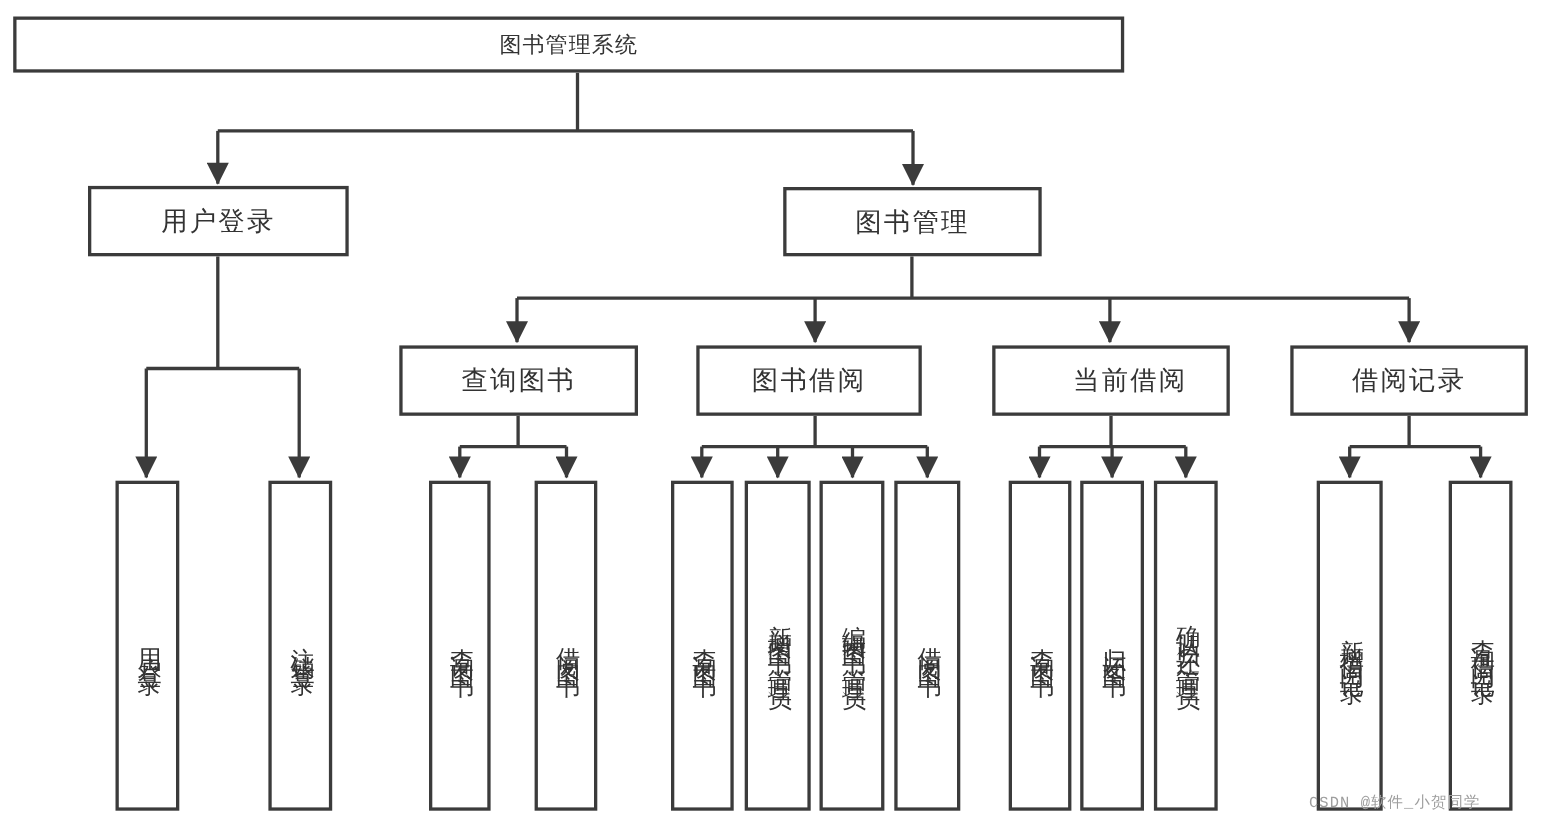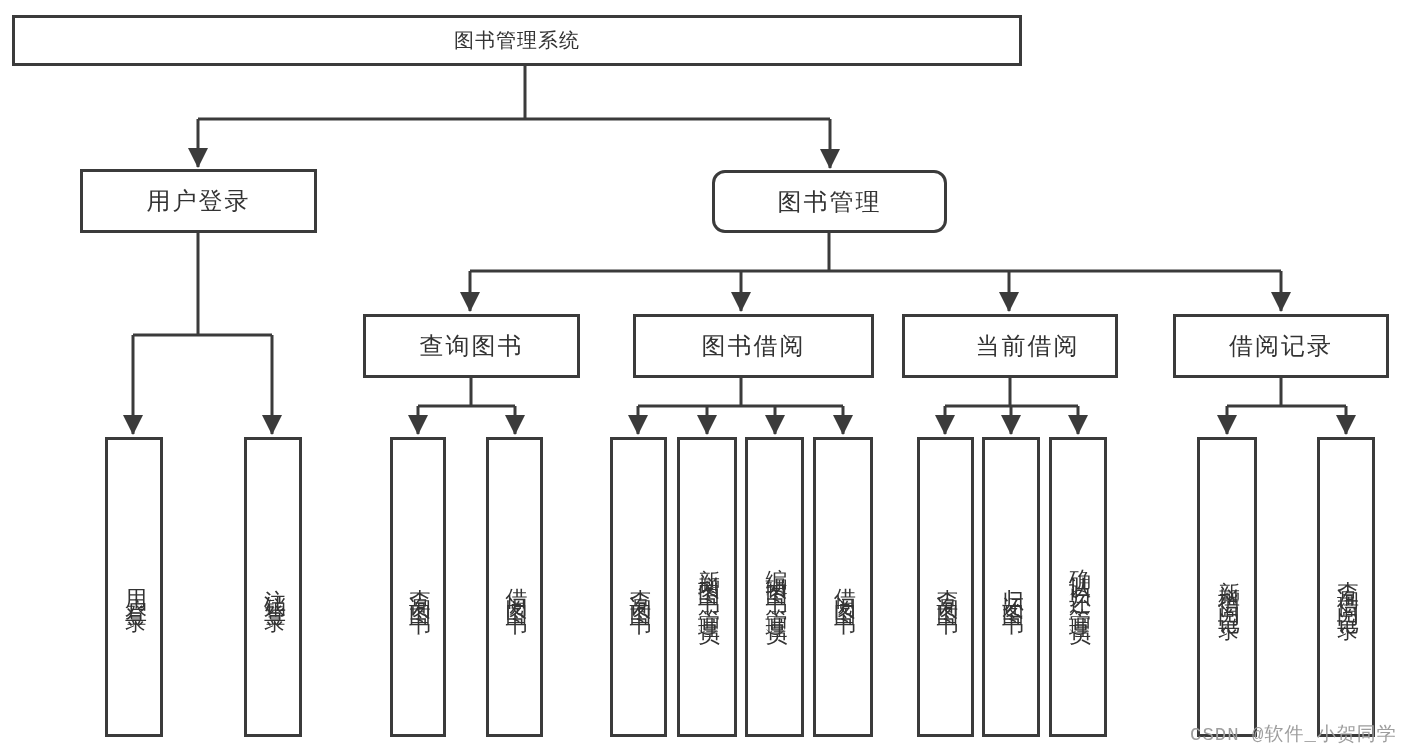--- a/index.html
+++ b/index.html
@@ -13,21 +13,21 @@
     box-sizing:border-box;display:flex;align-items:center;justify-content:center;
     white-space:nowrap;
   }
   .h{font-size:24px;letter-spacing:2px;}
   .root-box{font-size:20px;letter-spacing:1px;}
   .leaf .vtext{
     writing-mode:vertical-rl;text-orientation:mixed;
     font-size:22px;letter-spacing:8px;line-height:1;
   }
   .watermark{
-    position:absolute;left:1190px;top:721px;font-size:19px;letter-spacing:1px;
+    position:absolute;left:1190px;top:721px;font-size:14px;letter-spacing:1px;
     color:#9e9e9e;white-space:nowrap;z-index:5;
   }
 </style>
 </head>
 <body>
 
 <div class="stage">
 
   <svg class="wires" viewBox="0 0 1405 747" xmlns="http://www.w3.org/2000/svg">
     <defs>
@@ -71,28 +71,28 @@
     <line x1="1346" y1="406" x2="1346" y2="434" stroke="#3b3b3b" stroke-width="3" marker-end="url(#arrow)"></line>
   </svg>
 
   <div class="box root-box" style="left:12px;top:15px;width:1010px;height:51px;">
     <span>图书管理系统</span>
   </div>
 
   <div class="box h" style="left:80px;top:169px;width:237px;height:64px;">
     <span>用户登录</span>
   </div>
-  <div class="box h" style="left:712px;top:170px;width:235px;height:63px;border-radius:13px;">
+  <div class="box h" style="left:712px;top:170px;width:235px;height:63px;">
     <span>图书管理</span>
   </div>
 
   <div class="box h" style="left:363px;top:314px;width:217px;height:64px;">
     <span>查询图书</span>
   </div>
-  <div class="box h" style="left:633px;top:314px;width:241px;height:64px;">
+  <div class="box h" style="left:633px;top:314px;width:205px;height:64px;">
     <span>图书借阅</span>
   </div>
   <div class="box h" style="left:902px;top:314px;width:216px;height:64px;padding-left:35px;">
     <span>当前借阅</span>
   </div>
   <div class="box h" style="left:1173px;top:314px;width:216px;height:64px;">
     <span>借阅记录</span>
   </div>
 
   <div class="box leaf" style="left:105px;top:437px;width:58px;height:300px;">

